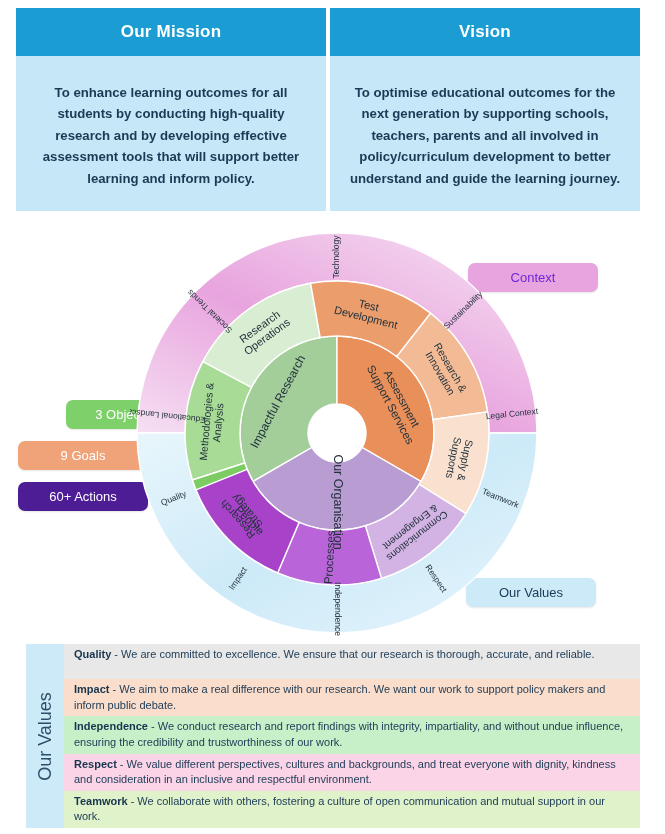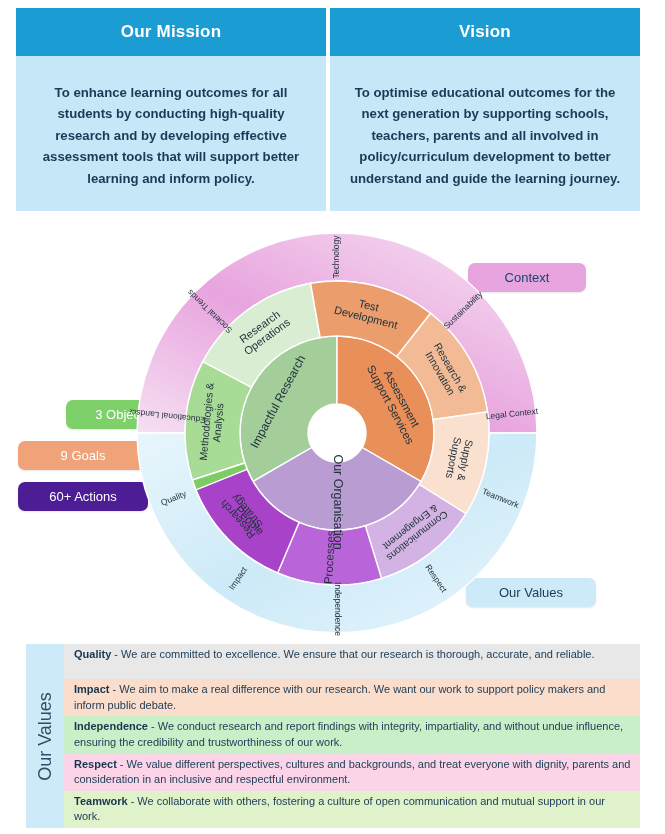--- a/index.html
+++ b/index.html
@@ -41,21 +41,21 @@
     text-align:center;
     color:#ffffff;
     padding:7px 6px;
     box-sizing:border-box;
     box-shadow:0 1px 2px rgba(0,0,0,.10);
   }
   .badge.objectives{left:18px;top:400px;width:130px;background:#7ed06a;margin-left:48px;}
   .badge.goals{left:18px;top:441px;width:130px;background:#f0a379;}
   .badge.actions{left:18px;top:482px;width:130px;background:#4c1d95;}
   .badge.context{
-    left:468px;top:263px;width:118px;background:#e8a4de;color:#0c4a6e;
+    left:468px;top:263px;width:130px;background:#e8a4de;color:#6d28d9;
   }
   .badge.values-pill{
     left:466px;top:578px;width:130px;background:#cdeaf8;color:#1b3a55;
   }
   
   .wheel{position:absolute;left:130px;top:222px;width:420px;height:420px;}
   .wheel svg{display:block;}
   .seg-label{
     font-family:"Liberation Sans", sans-serif;
     fill:#23323d;
@@ -181,16 +181,16 @@
 </div>
 
 <div class="values-panel">
   <div class="values-sidelabel">
     <span>Our Values</span>
   </div>
   <div class="values-rows" id="values-rows">
       <div class="value-row" style="background: rgb(232, 232, 232);"><b>Quality</b><span> - We are committed to excellence. We ensure that our research is thorough, accurate, and reliable.</span></div>
       <div class="value-row" style="background: rgb(251, 221, 203);"><b>Impact</b><span> - We aim to make a real difference with our research. We want our work to support policy makers and inform public debate.</span></div>
       <div class="value-row" style="background: rgb(199, 240, 200);"><b>Independence</b><span> - We conduct research and report findings  with integrity, impartiality, and without undue influence, ensuring the credibility and trustworthiness of our work.</span></div>
-      <div class="value-row" style="background: rgb(251, 212, 232);"><b>Respect</b><span> - We value different perspectives, cultures and backgrounds, and treat everyone with dignity, parents and consideration in an inclusive and respectful environment.</span></div>
+      <div class="value-row" style="background: rgb(251, 212, 232);"><b>Respect</b><span> - We value different perspectives, cultures and backgrounds, and treat everyone with dignity, kindness and consideration in an inclusive and respectful environment.</span></div>
       <div class="value-row" style="background: rgb(223, 242, 201);"><b>Teamwork</b><span> - We collaborate with others, fostering a culture of open communication and mutual support in our work.</span></div>
     </div>
 </div>
 
 </body></html>

